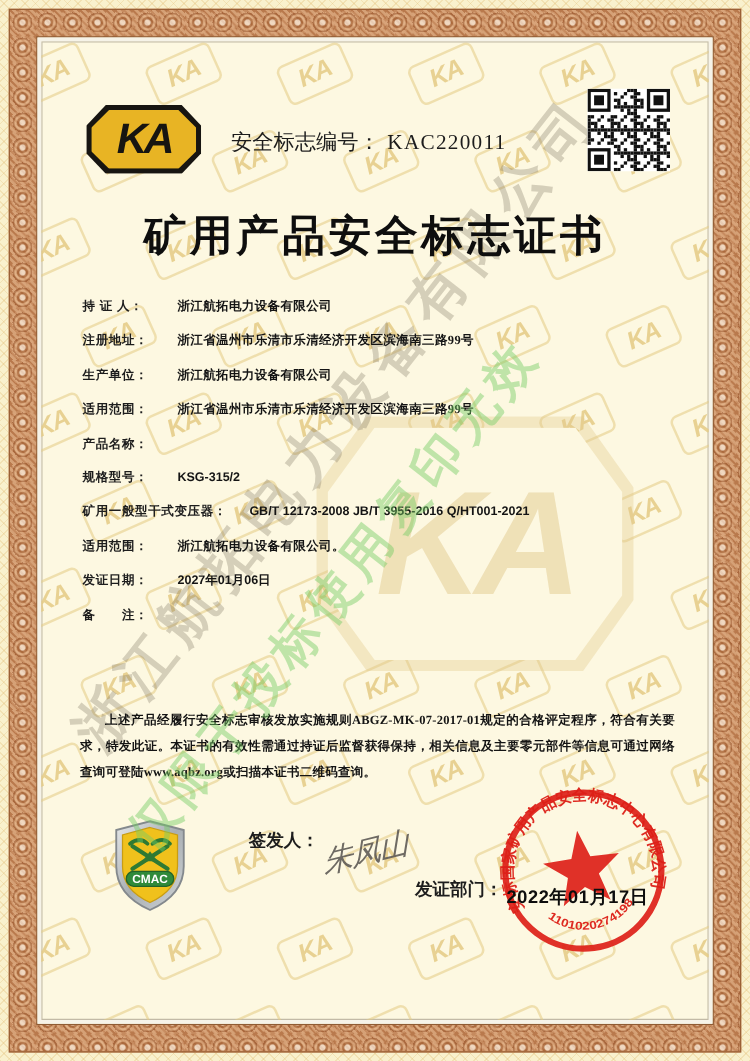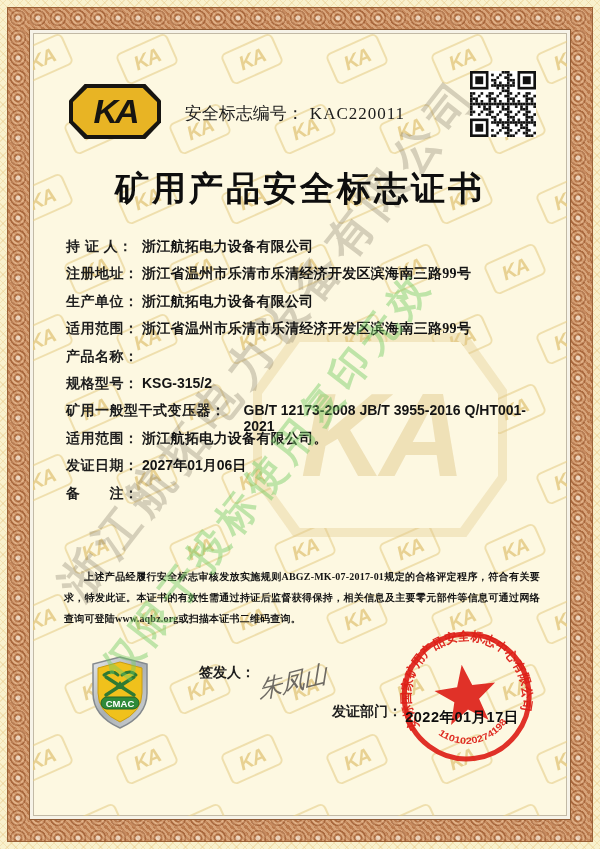--- a/index.html
+++ b/index.html
@@ -63,21 +63,21 @@
   .ka-logo .tx{position:relative;font:italic 900 34px "Liberation Sans",sans-serif;color:#171511;letter-spacing:-3px;}
   .cert-no{position:absolute;left:160px;top:102px;width:270px;text-align:center;
     font-size:17px;color:#1c1c1c;}
   .cert-no .num{margin-left:6px;letter-spacing:1px;}
   .qr{position:absolute;left:470px;top:71px;width:66px;height:66px;background:#fff;}
 
   .title{position:absolute;left:0;top:166px;width:100%;text-align:center;
     font-size:34px;font-weight:700;letter-spacing:3px;color:#0e0e0e;}
 
   
-  .fields{position:absolute;left:66px;top:238px;width:474px;font-size:14px;}
+  .fields{position:absolute;left:66px;top:238px;width:474px;font-size:10px;}
   .row{height:27.4px;display:flex;align-items:baseline;}
   .lbl{flex:none;width:76px;font-family:"Liberation Sans",sans-serif;font-weight:700;color:#1d1d1d;letter-spacing:.5px;}
   .lbl.wide{width:auto;margin-right:18px;}
   .lbl.mid{width:72px;}
   .val{color:#141414;font-weight:600;letter-spacing:.3px;}
   .val.tech{font-family:"Liberation Sans",sans-serif;font-weight:700;letter-spacing:0;}
   .val.d1{width:164px;flex:none;}
 
   
   .para{position:absolute;left:64px;top:566px;width:476px;

